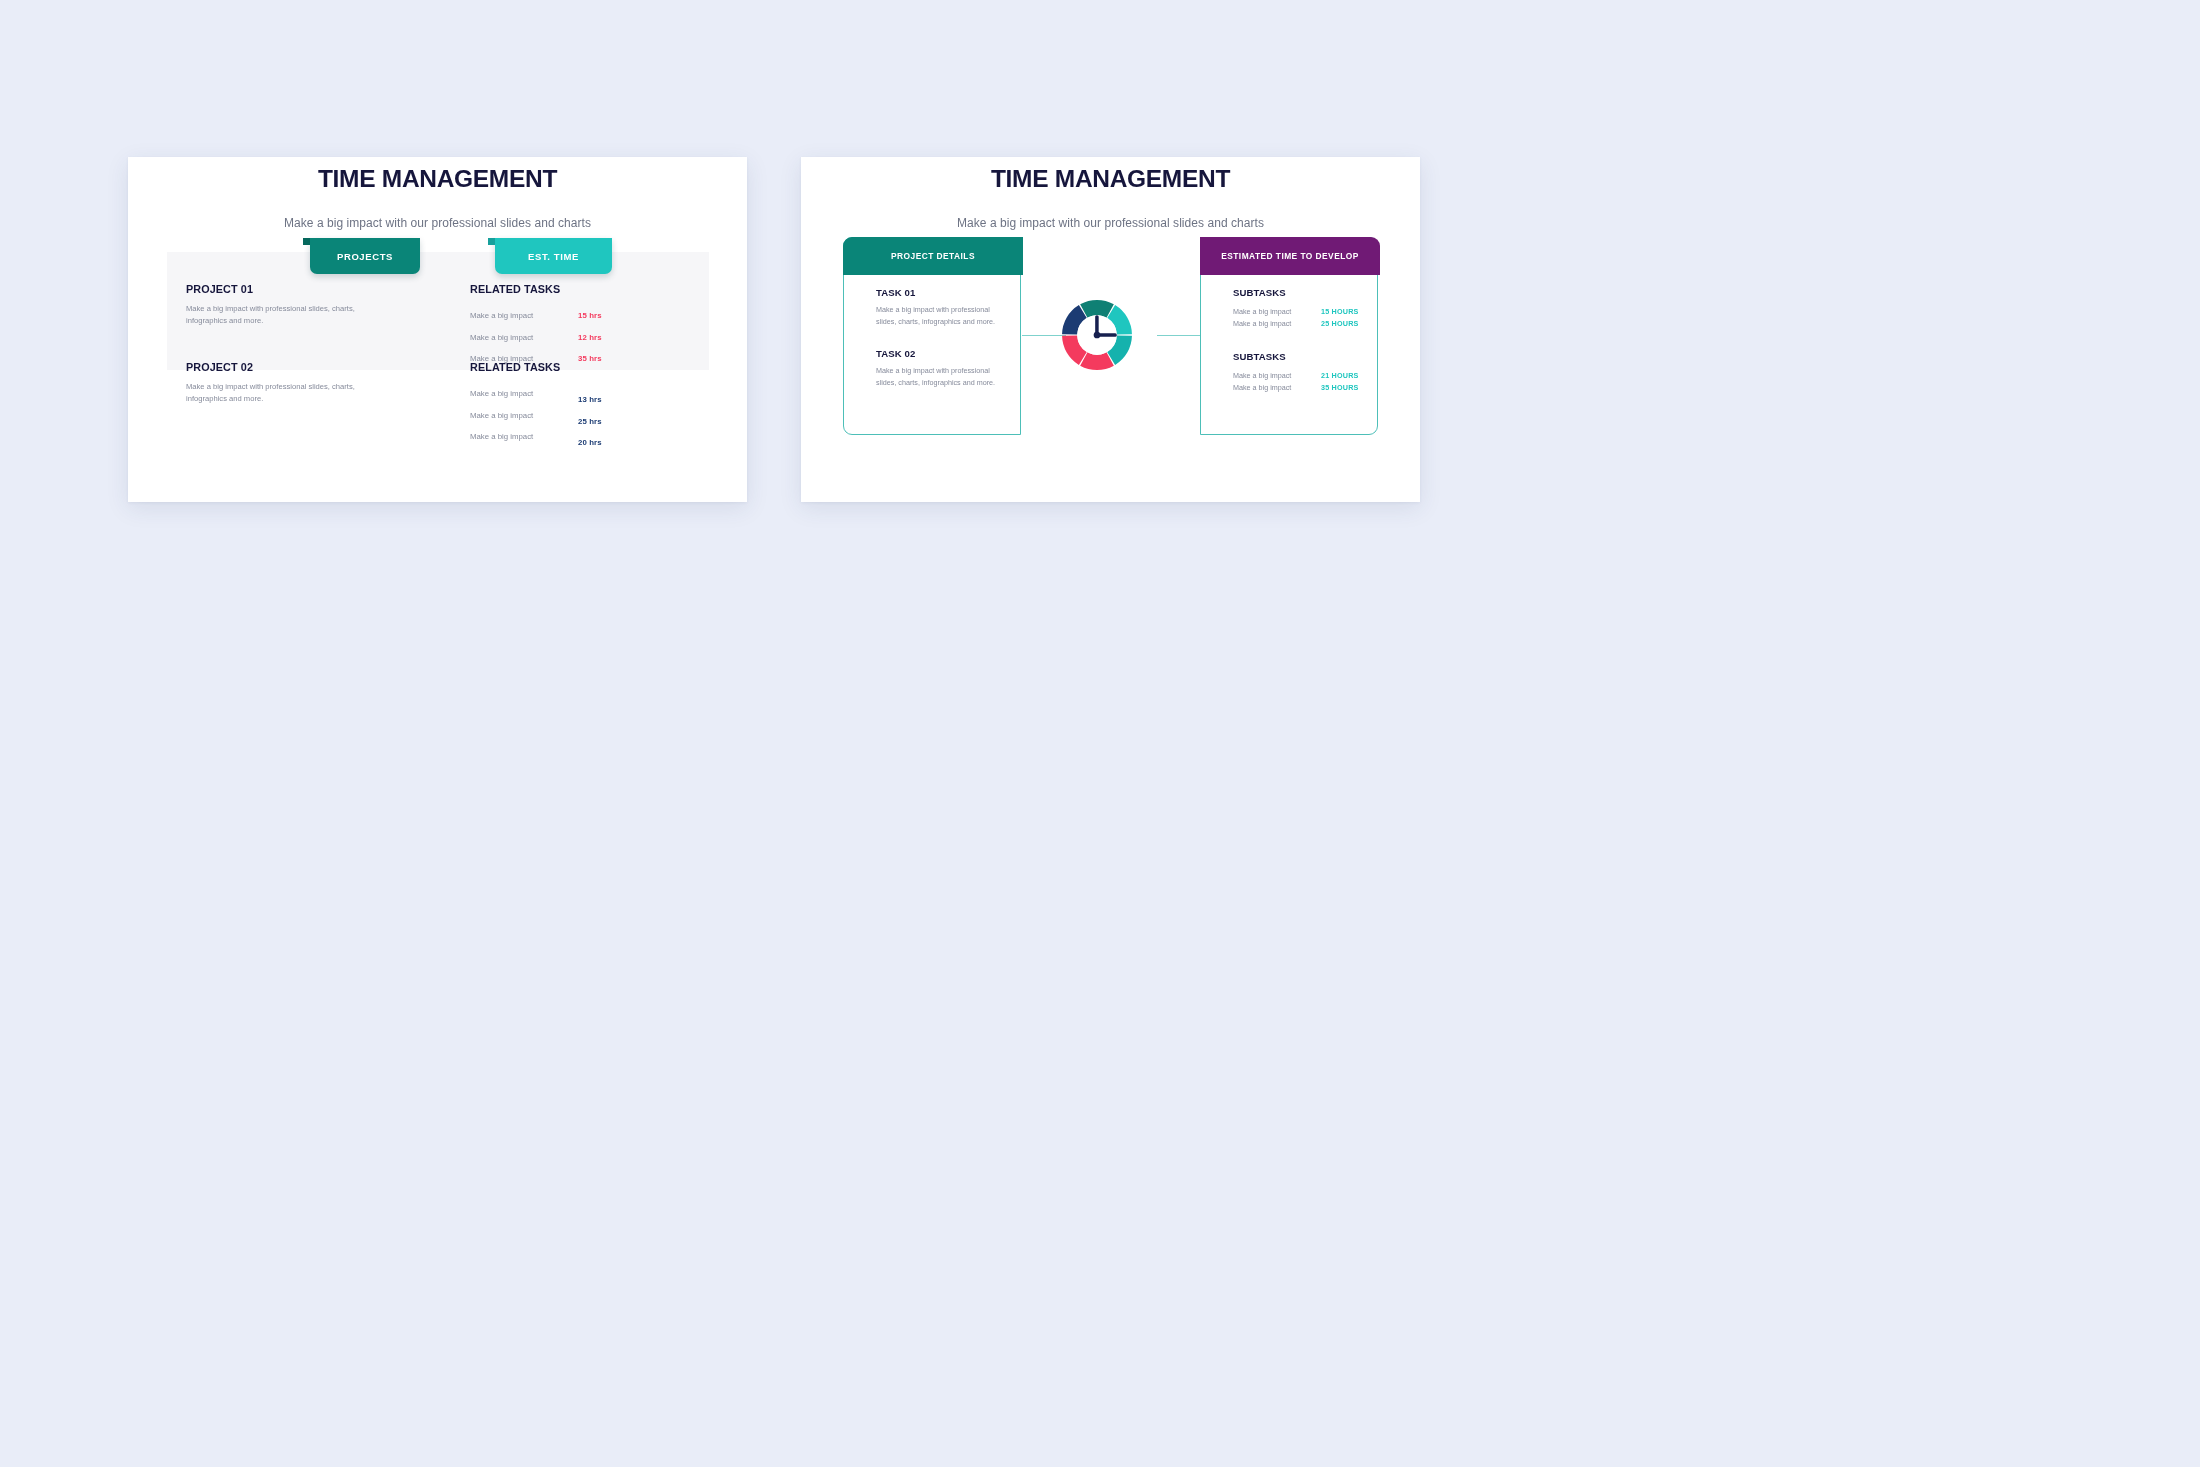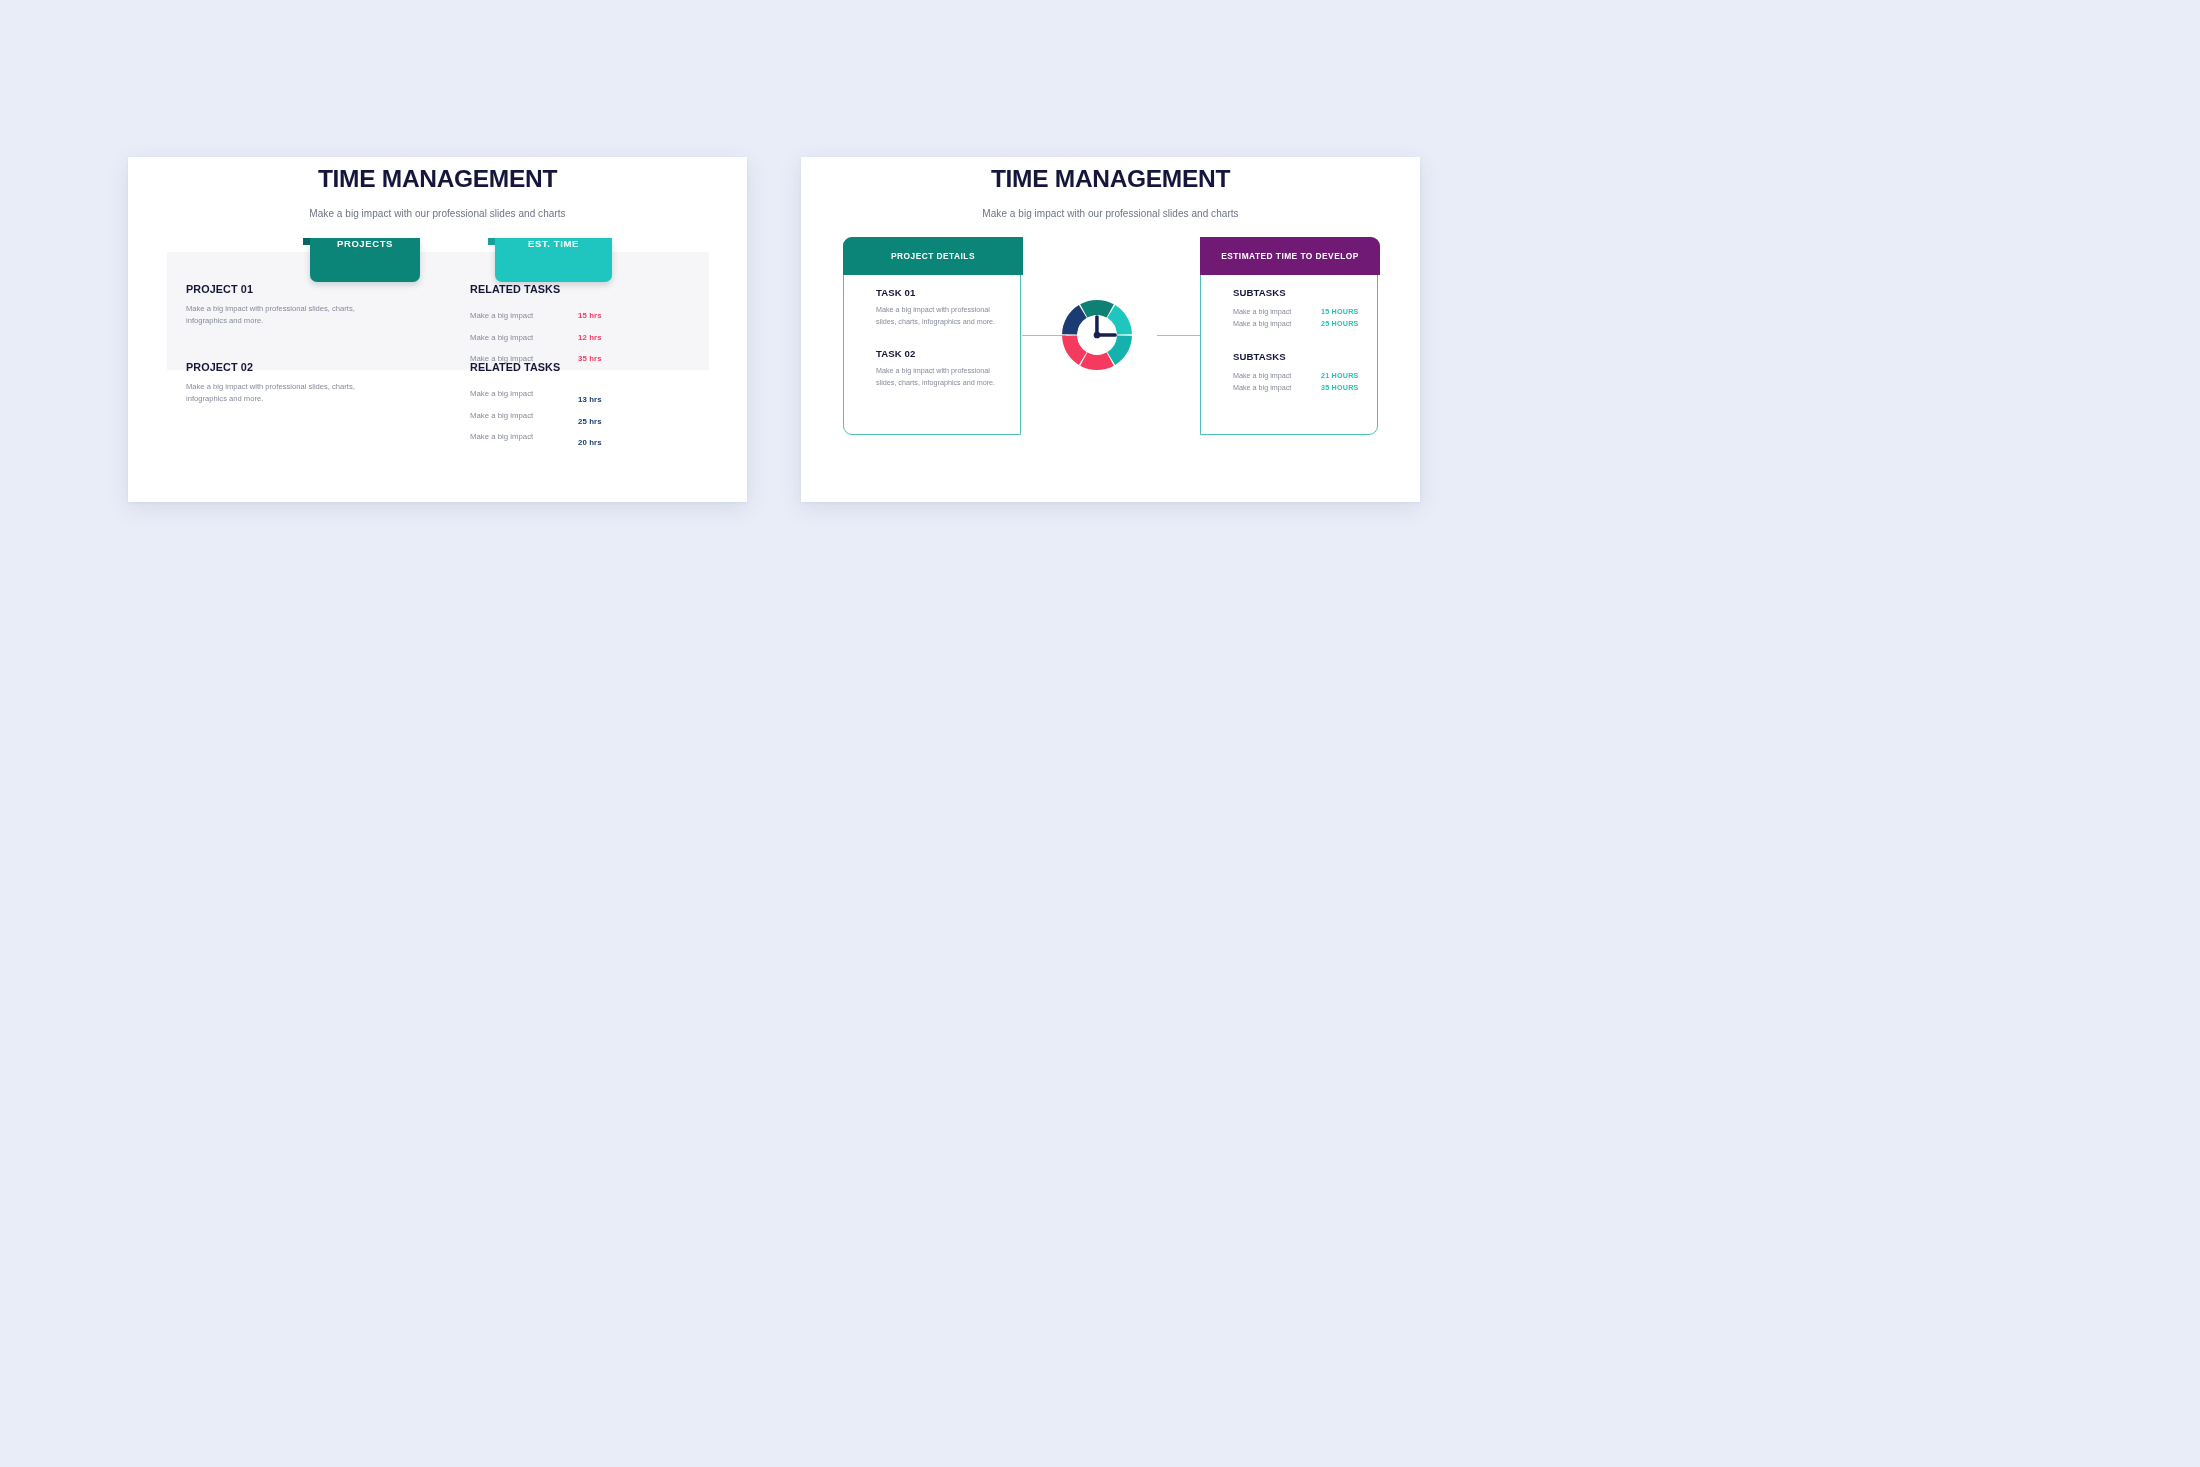--- a/index.html
+++ b/index.html
@@ -24,43 +24,43 @@
   .card-title {
     text-align: center;
     font-size: 24.5px;
     font-weight: 700;
     letter-spacing: -0.3px;
     color: #16163c;
     margin-top: 8px;
   }
   .card-sub {
     text-align: center;
-    font-size: 10px;
+    font-size: 12px;
     font-weight: 400;
     color: #6d7384;
-    margin-top: 15px;
+    margin-top: 23px;
     letter-spacing: 0.05px;
   }
 
   
   .c1-body { position: absolute; left: 0; top: 0; width: 100%; height: 100%; }
 
   .c1-rowband {
     position: absolute;
     left: 39px; top: 95px;
     width: 542px; height: 118px;
     background: #f6f6f8;
   }
 
   
   .ribbon {
     position: absolute;
-    height: 44px;
+    height: 36px;
     border-radius: 0 0 7px 7px;
-    display: flex; align-items: flex-start; justify-content: center;
+    display: flex; align-items: center; justify-content: center;
     color: #ffffff;
     font-size: 9.5px;
     font-weight: 700;
     letter-spacing: 0.6px;
     box-shadow: 0 3px 6px rgba(20,60,70,0.20);
   }
   .ribbon::before {
     content: "";
     position: absolute;
     left: -7px; top: 0;

